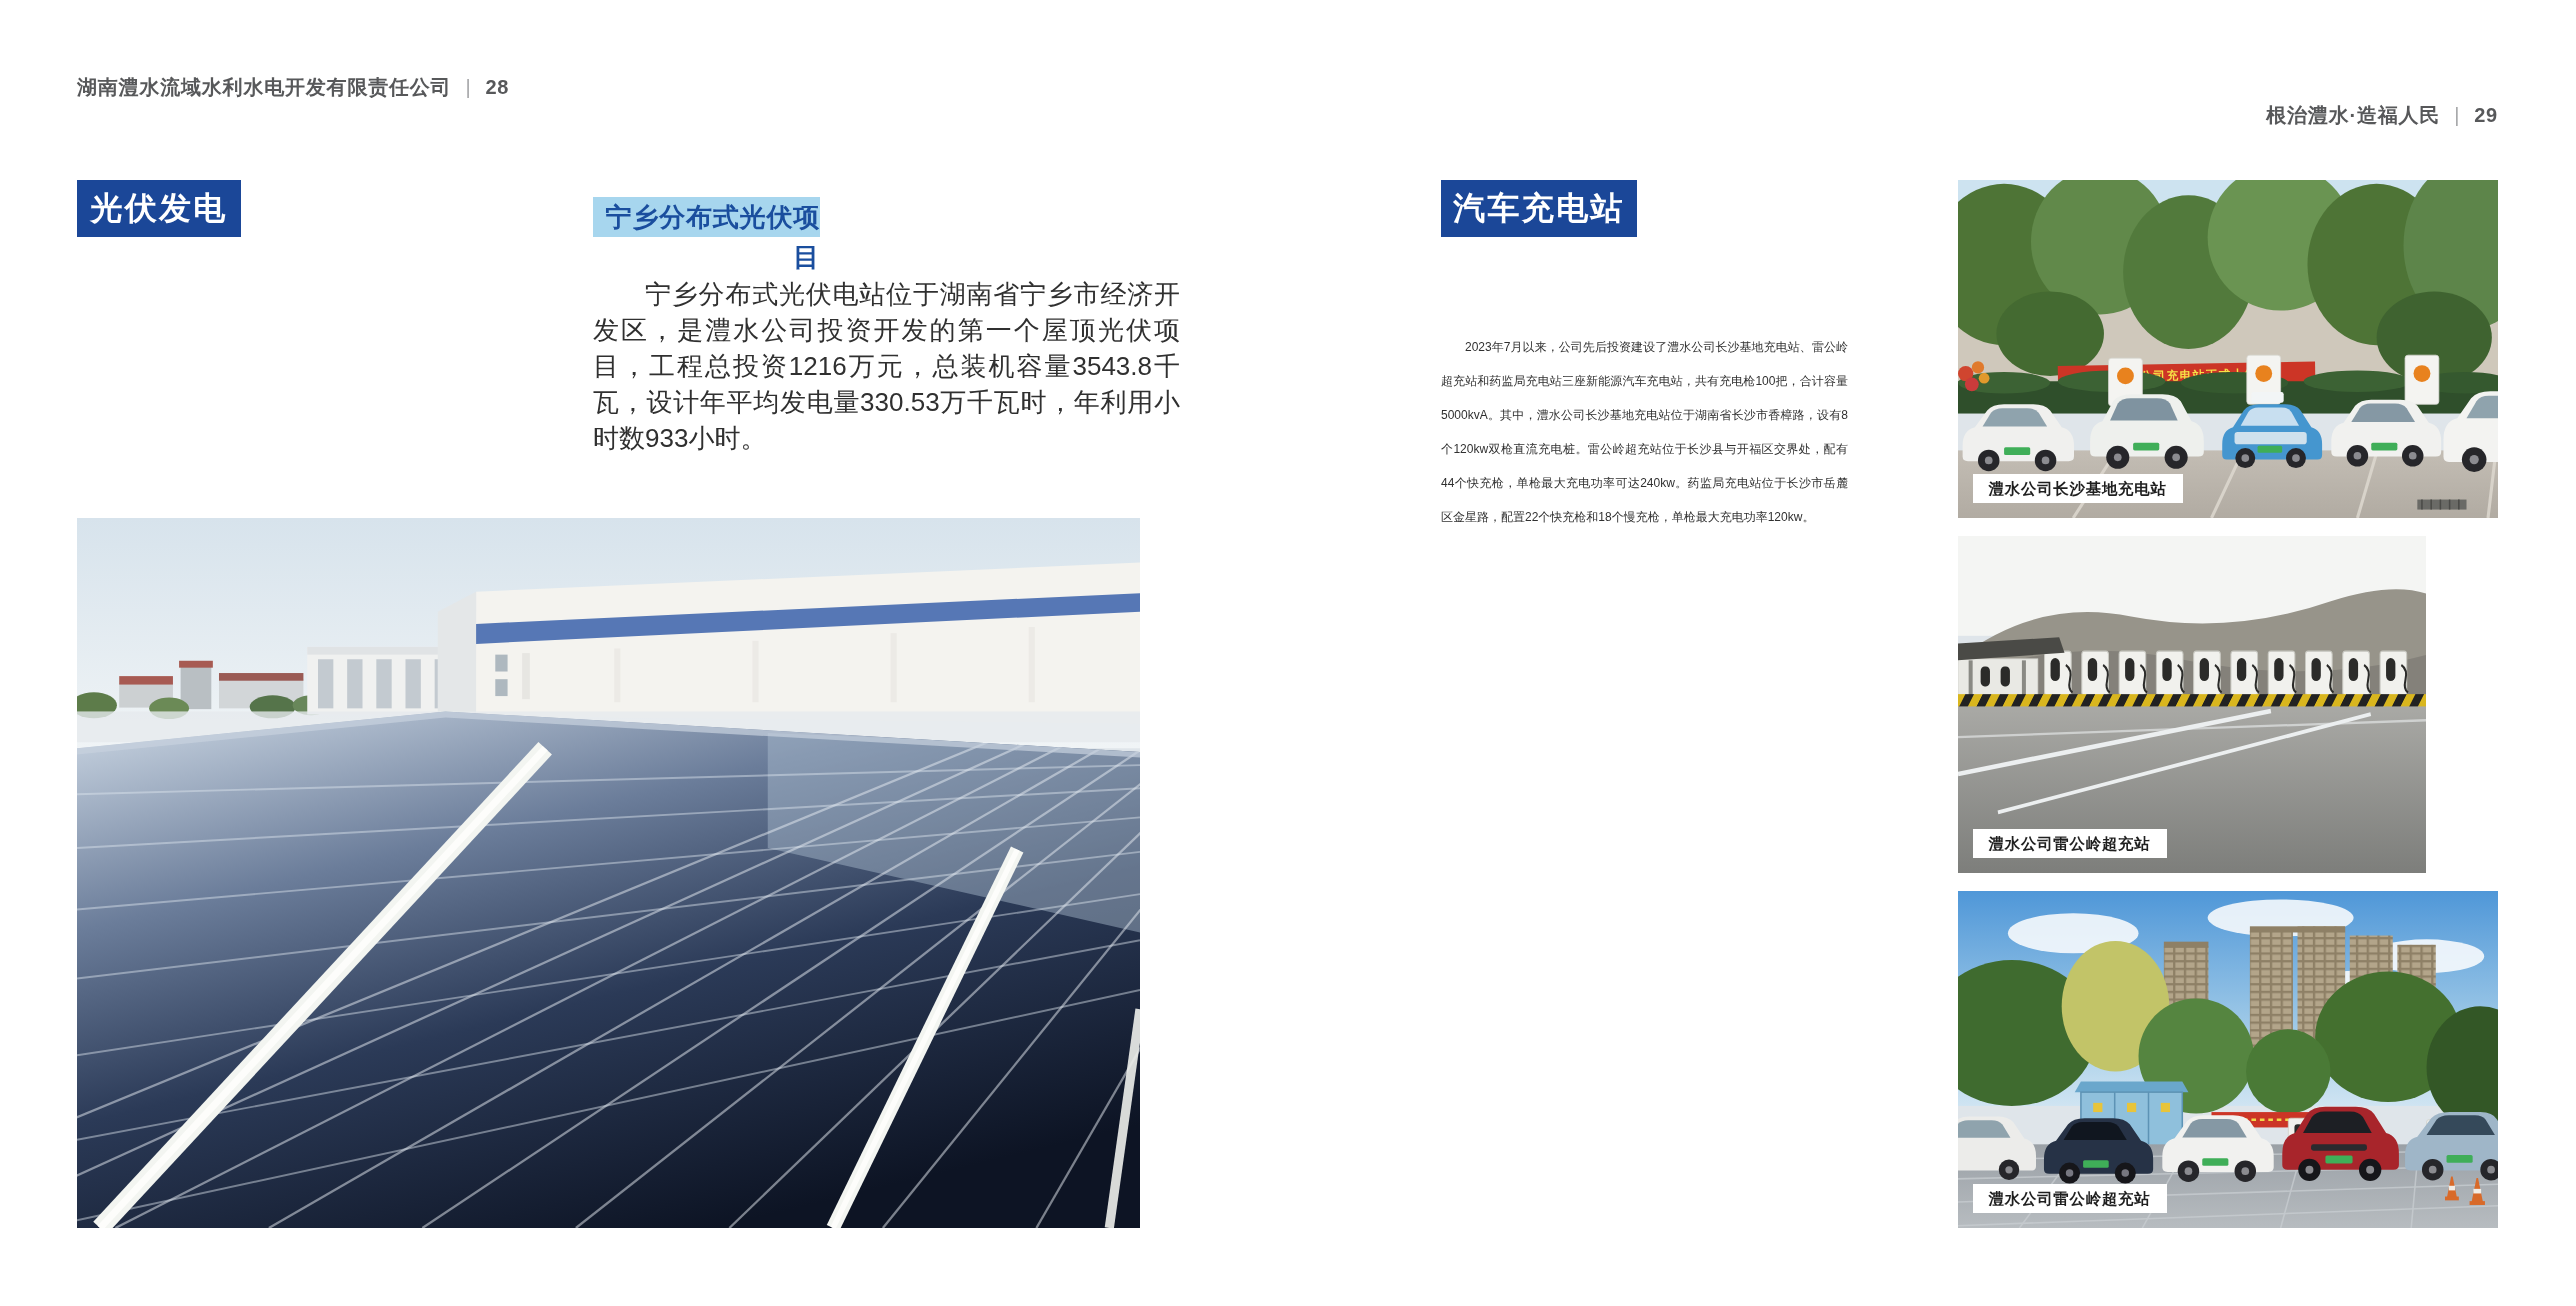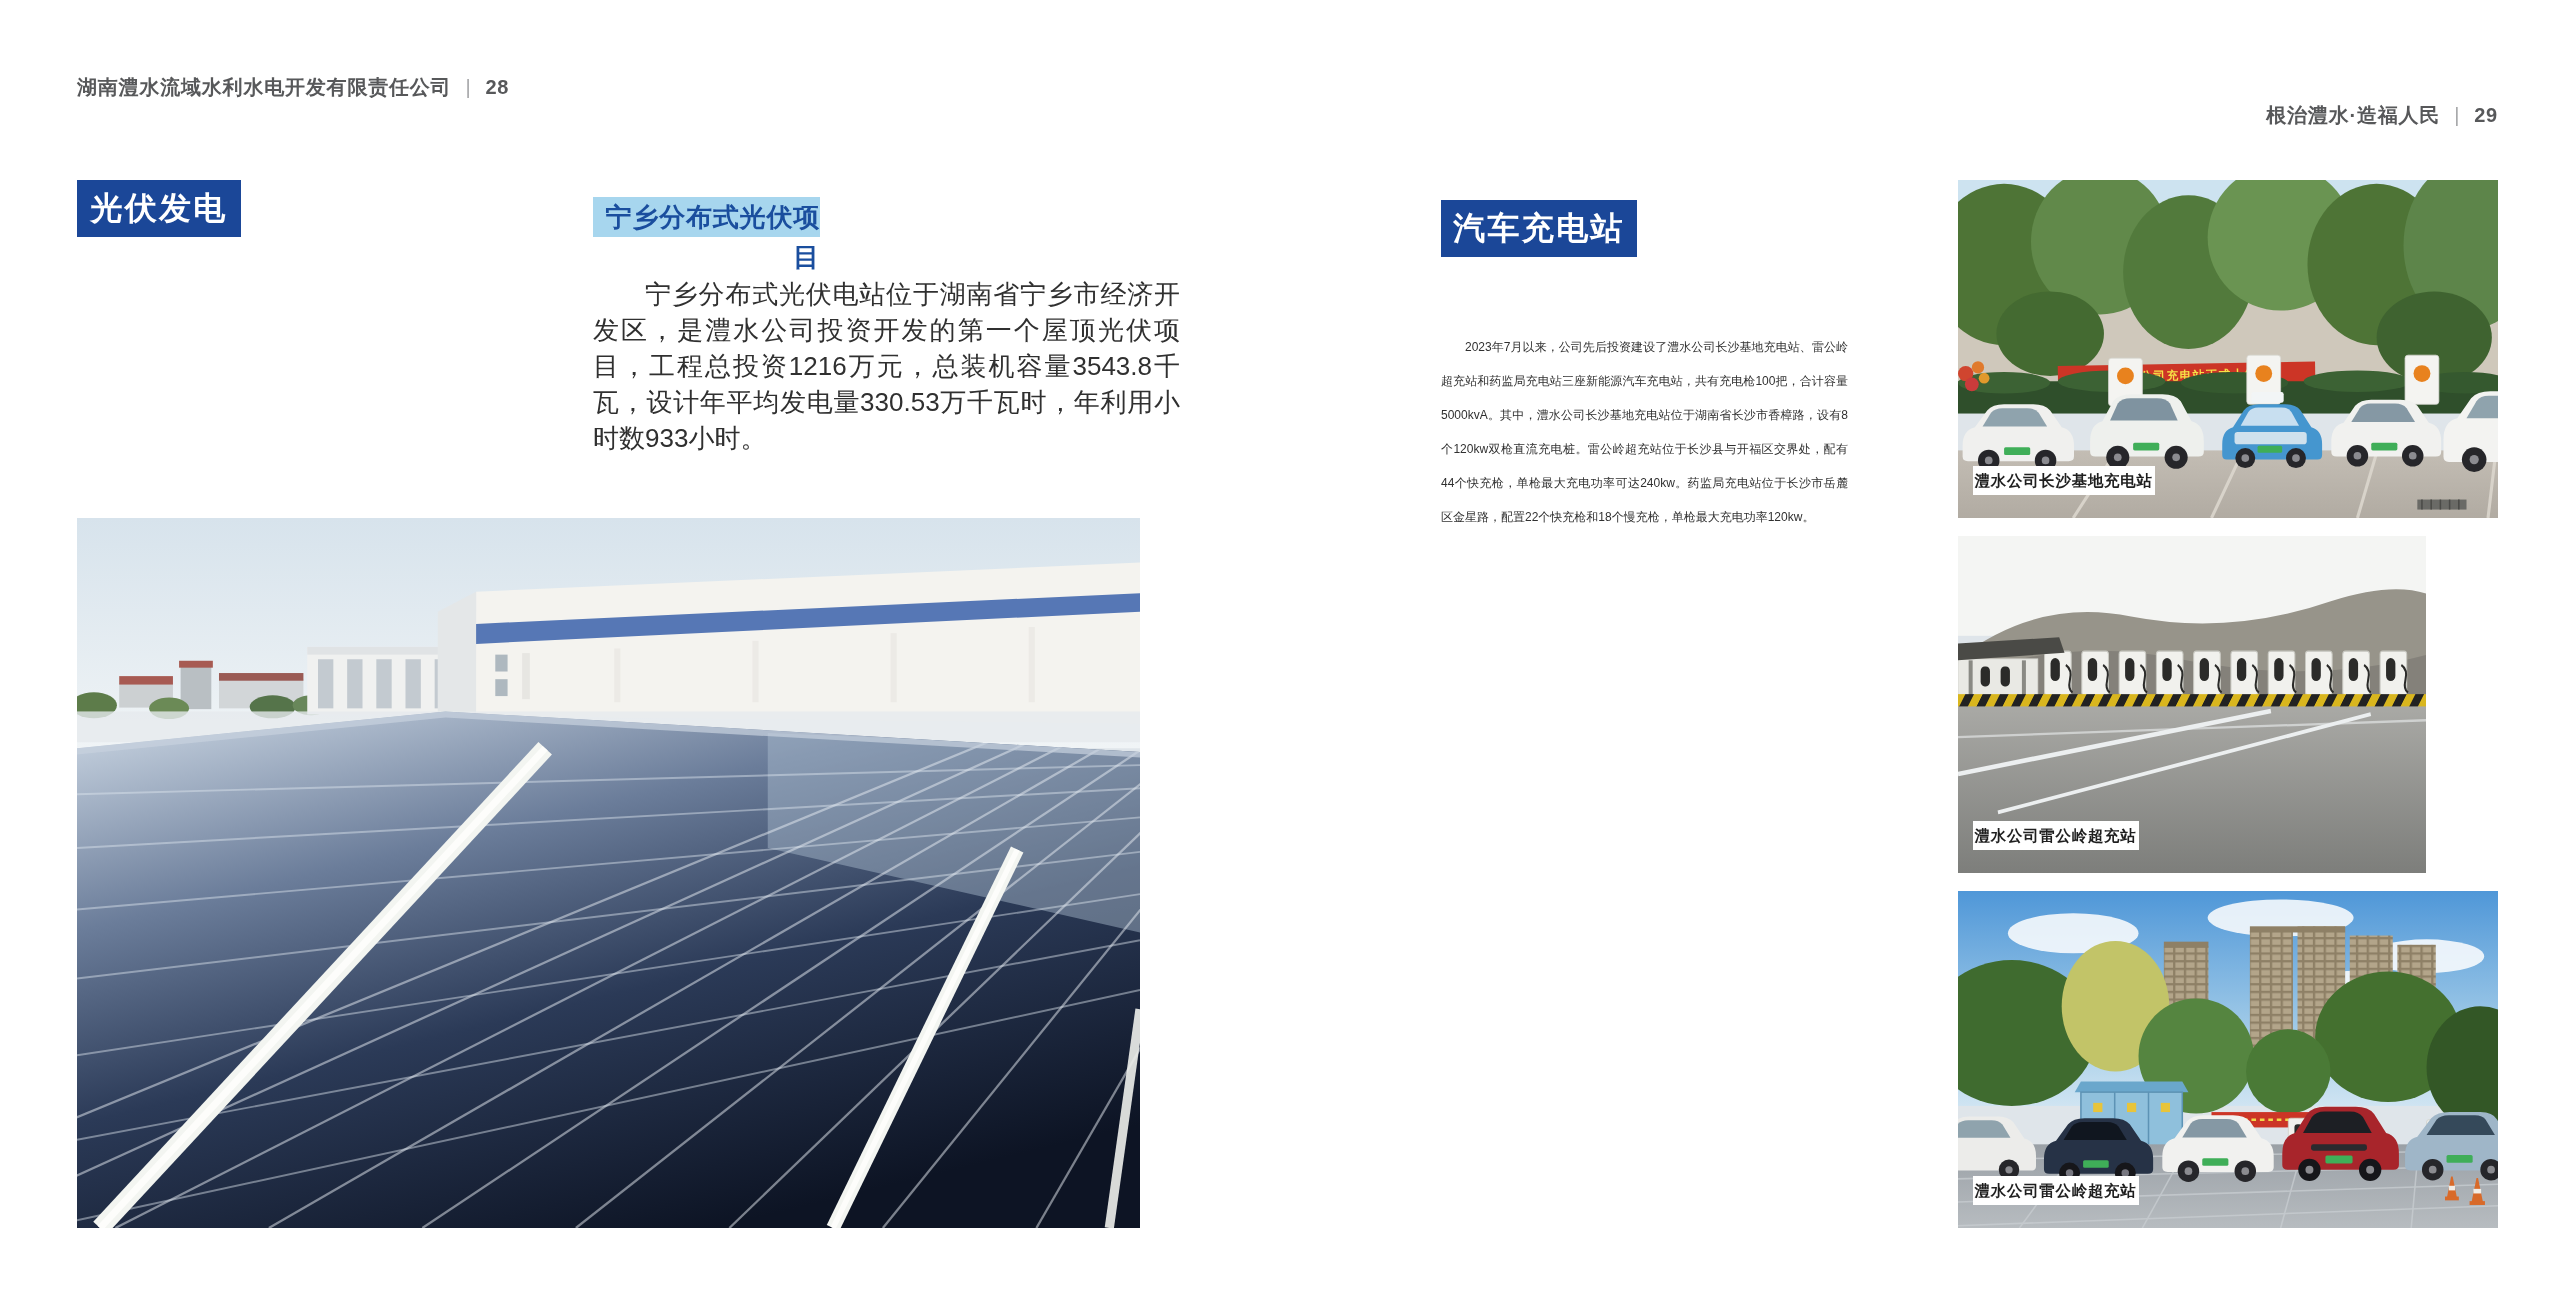--- a/index.html
+++ b/index.html
@@ -12,41 +12,41 @@
   .runhead .div{color:#a6a7a9; font-weight:400; margin:0 14px;}
   .runhead .pg{font-weight:700;}
   #head-left{left:77px;}
   #head-right{right:78px; text-align:right;margin-top:28px;}
   
   .title-box{
     position:absolute; background:#1b4798; color:#ffffff; font-weight:700;
     font-size:32px; letter-spacing:2.3px; text-align:center; line-height:57px; height:57px;
   }
   #solar-title{left:77px; top:180px; width:164px;}
-  #charge-title{left:1441px; top:180px; width:196px;margin-top:20px;}
+  #charge-title{left:1441px; top:180px; width:196px;}
   .sub-box{
     position:absolute; left:593px; top:197px; width:227px; height:40px;
     background:#a7d6ee; color:#1a4e9e; font-weight:700; font-size:26px;
     text-align:right; line-height:40px; letter-spacing:0.8px;
   }
   
   .para{position:absolute; color:#303030; text-align:justify; text-indent:2em;}
   #solar-para{left:593px; top:276px; width:587px; font-size:26px; line-height:36px;}
   #charge-para{left:1441px; top:330px; width:407px; font-size:12px; line-height:34px;}
   
   .photo{position:absolute; overflow:hidden; background:#dfe5ea;}
   #solar-photo{left:77px; top:518px; width:1063px; height:710px;}
   #photo-1{left:1958px; top:180px;  width:540px; height:338px;}
   #photo-2{left:1958px; top:536px;  width:468px; height:337px;}
   #photo-3{left:1958px; top:891px; width:540px; height:337px;}
   .photo svg{display:block; width:100%; height:100%;}
   .caption{
-    position:absolute; left:14.6px; bottom:23px; background:#ffffff;
+    position:absolute; left:14.6px; bottom:15px; background:#ffffff;
     color:#1f1f1f; font-weight:700; font-size:15.4px; line-height:15.4px;
-    padding:7px 2px; letter-spacing:0.8px; white-space:nowrap;
+    padding:7px 16px; letter-spacing:0.8px; white-space:nowrap;
   }
 </style>
 </head>
 <body>
 
 <div class="page">
 
   <div class="runhead" id="head-left">
     <span>湖南澧水流域水利水电开发有限责任公司</span><span class="div">|</span><span class="pg">28</span>
   </div>

